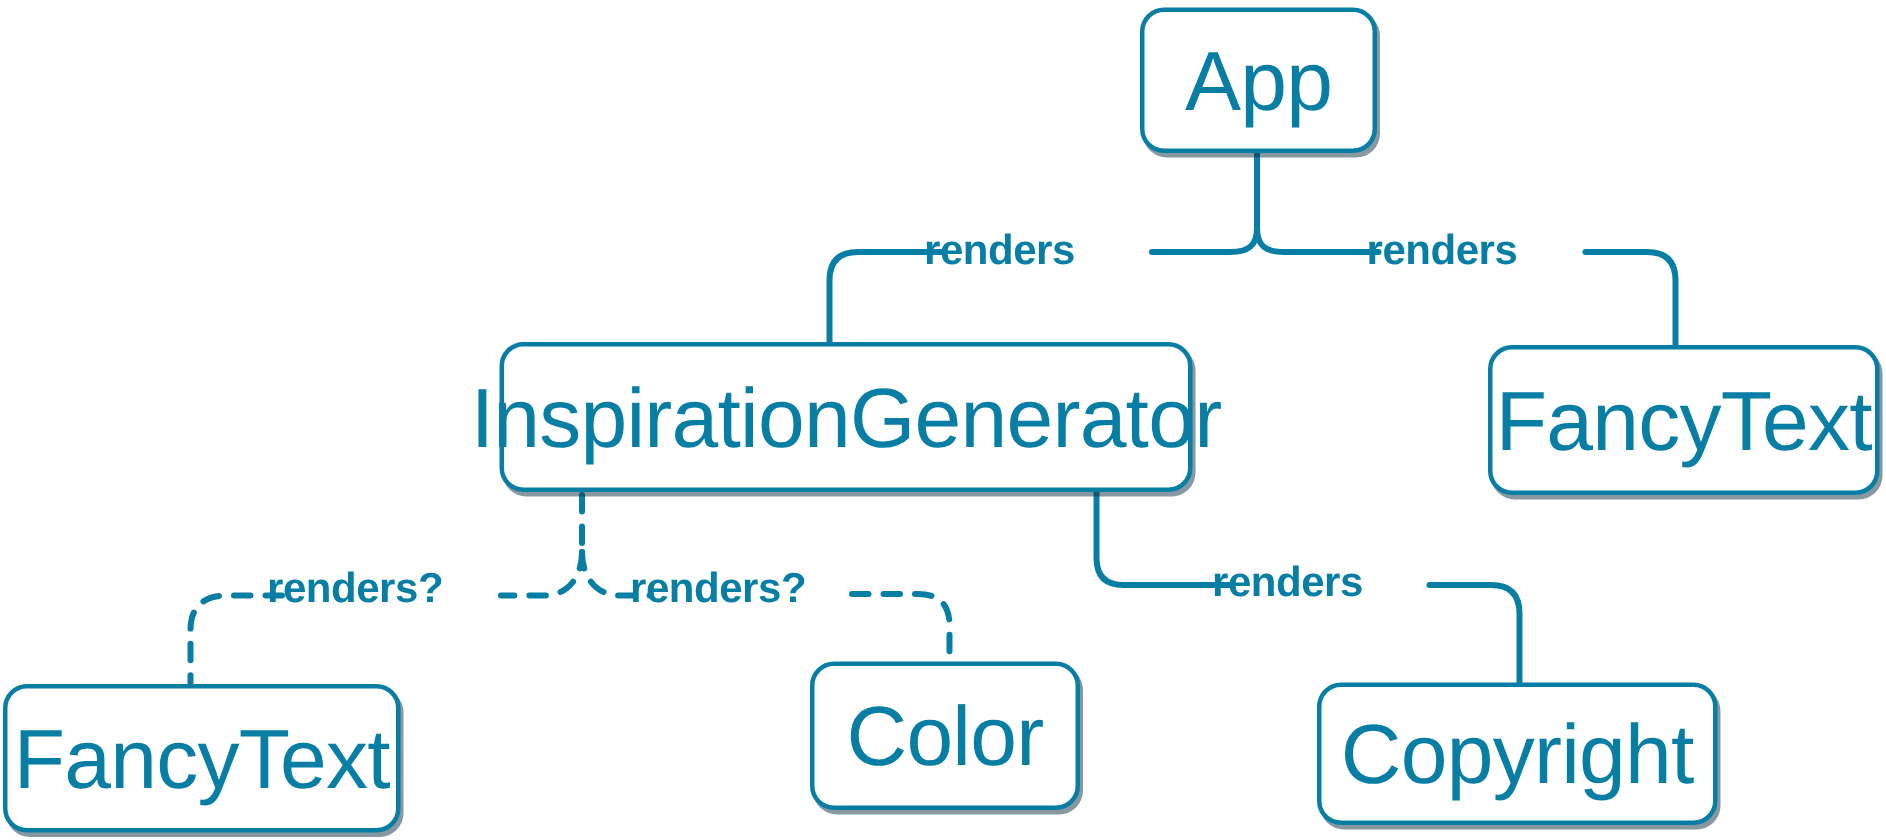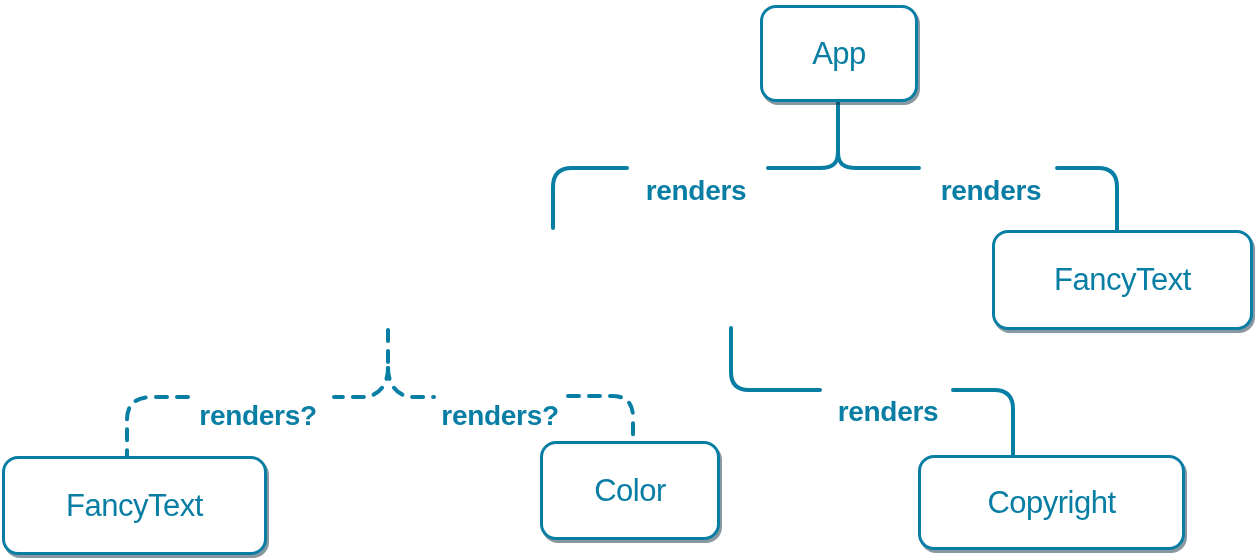--- a/index.html
+++ b/index.html
@@ -37,37 +37,35 @@
     background: var(--node-bg, #ffffff);
     border: 3px solid var(--accent, #087ea4);
     border-radius: 16px;
     box-shadow: 2px 3px 0 var(--shadow, rgba(16, 50, 68, 0.5));
     display: flex;
     align-items: center;
     justify-content: center;
   }
   .node-label {
     color: var(--accent, #087ea4);
-    font-size: 31px;
+    font-size: 56px;
     font-weight: 500;
     letter-spacing: -0.5px;
     white-space: nowrap;
   }
   .edge-label {
     position: absolute;
     width: 160px;
     height: 32px;
     line-height: 32px;
-    text-align: center;
     color: var(--accent, #087ea4);
     font-size: 28px;
     font-weight: 700;
     letter-spacing: -0.3px;
     white-space: nowrap;
-    margin-top: 24px;
   }
 </style>
 </head>
 <body>
 
 <div class="stage">
 
   <svg class="edges-svg" viewBox="0 0 1257 560" aria-hidden="true">
     <g>
       <path d="M 838 102 L 838 152"></path>
@@ -84,34 +82,37 @@
       <path d="M 188 397 L 152 397 Q 127 397 127 420 L 127 456"></path>
       <path d="M 388 368 C 388 382 395 396 412 397 L 434 397"></path>
       <path d="M 568 396 L 612 396 Q 633 396 633 417 L 633 453"></path>
     </g>
   </svg>
 
   <div class="node" style="left:760px; top:5px; width:158px; height:97px">
     <span class="node-label">App</span>
   </div>
 
+  <div class="node" style="left:333px; top:228px; width:462px; height:100px">
+    <span class="node-label">InspirationGenerator</span>
+  </div>
 
   <div class="node" style="left:992px; top:230px; width:261px; height:100px">
     <span class="node-label">FancyText</span>
   </div>
 
   <div class="node" style="left:2px; top:456px; width:265px; height:99px">
     <span class="node-label">FancyText</span>
   </div>
 
   <div class="node" style="left:540px; top:441px; width:180px; height:99px">
     <span class="node-label">Color</span>
   </div>
 
-  <div class="node" style="left:918px; top:455px; width:267px; height:95px">
+  <div class="node" style="left:878px; top:455px; width:267px; height:95px">
     <span class="node-label">Copyright</span>
   </div>
 
   <div class="edge-label" style="left:616px; top:151px">renders</div>
 
   <div class="edge-label" style="left:911px; top:151px">renders</div>
 
   <div class="edge-label" style="left:808px; top:372px">renders</div>
 
   <div class="edge-label" style="left:178px; top:376px">renders?</div>

